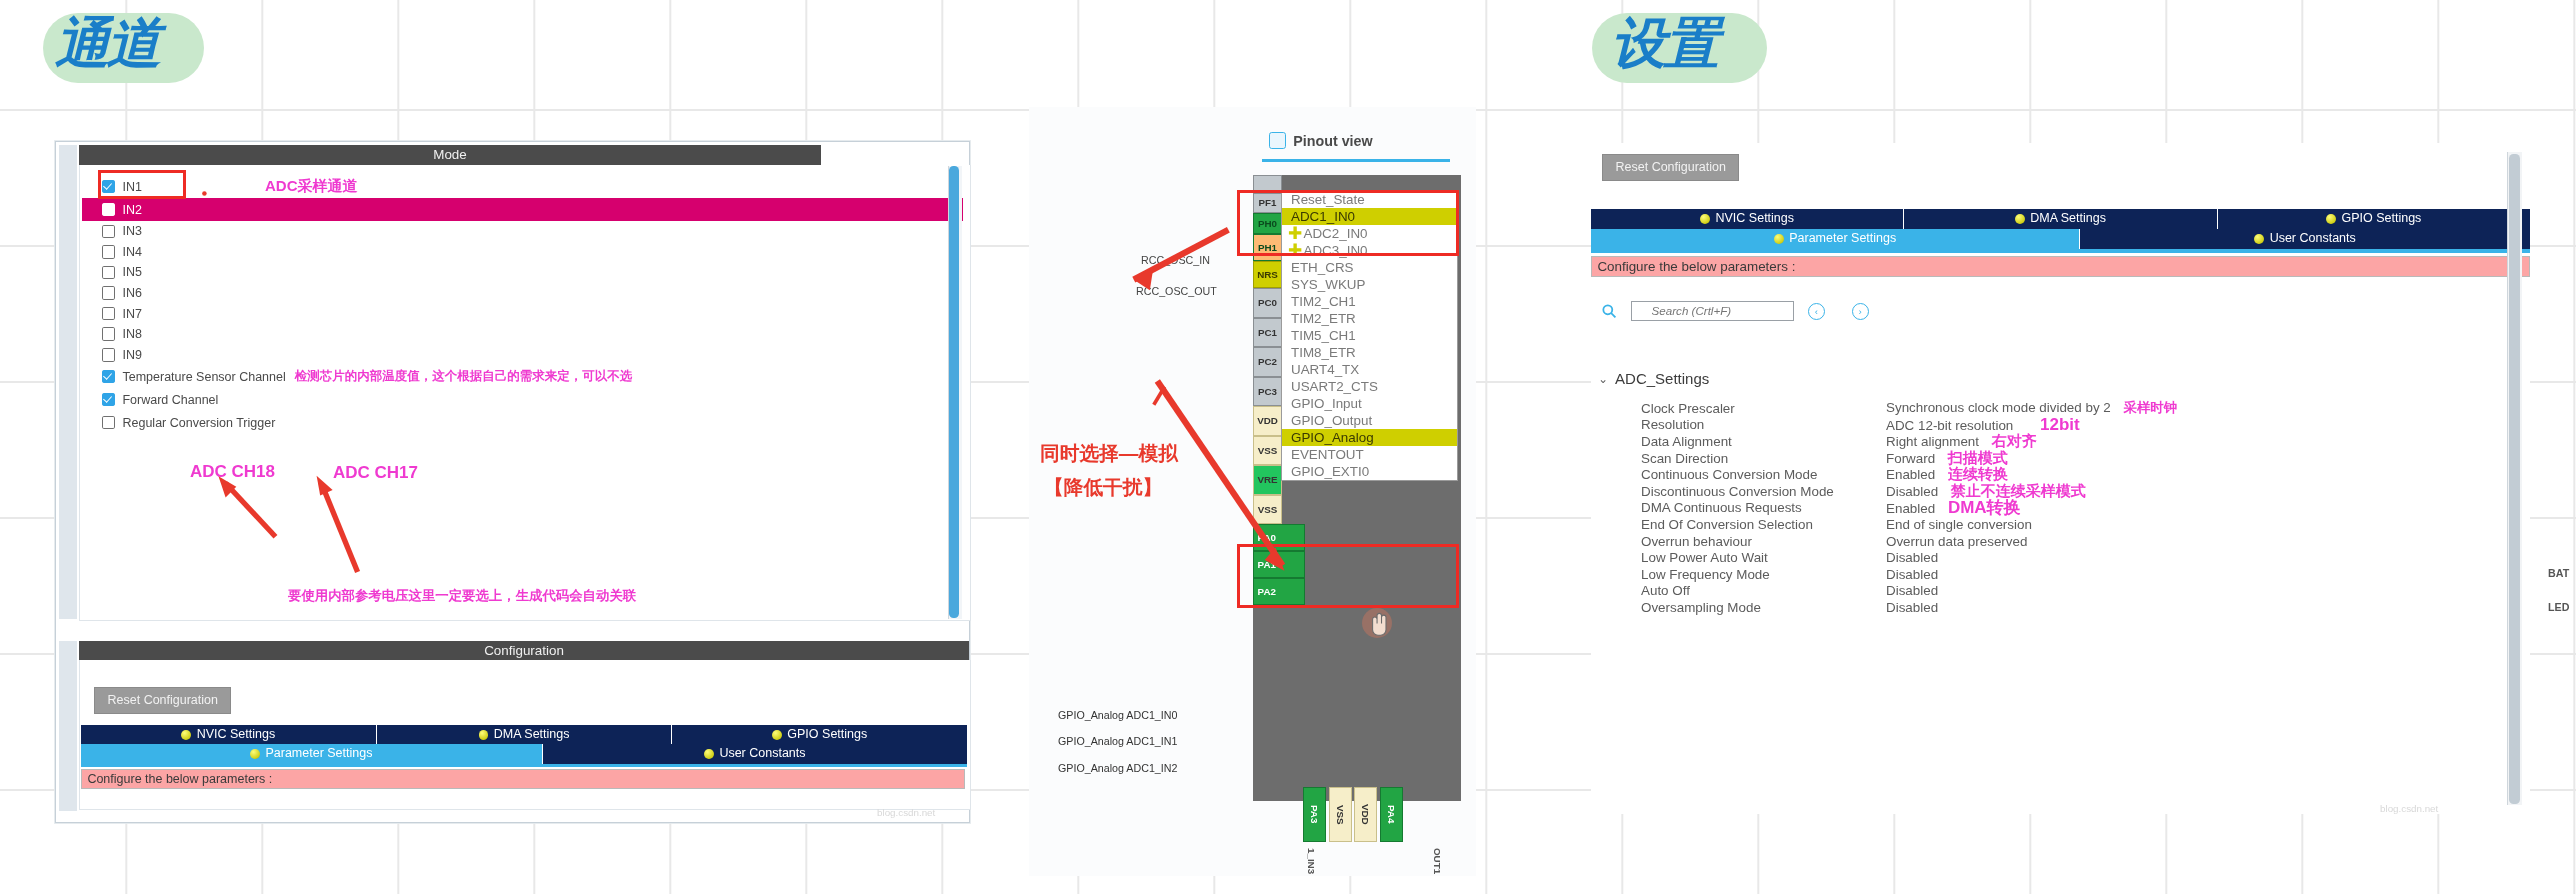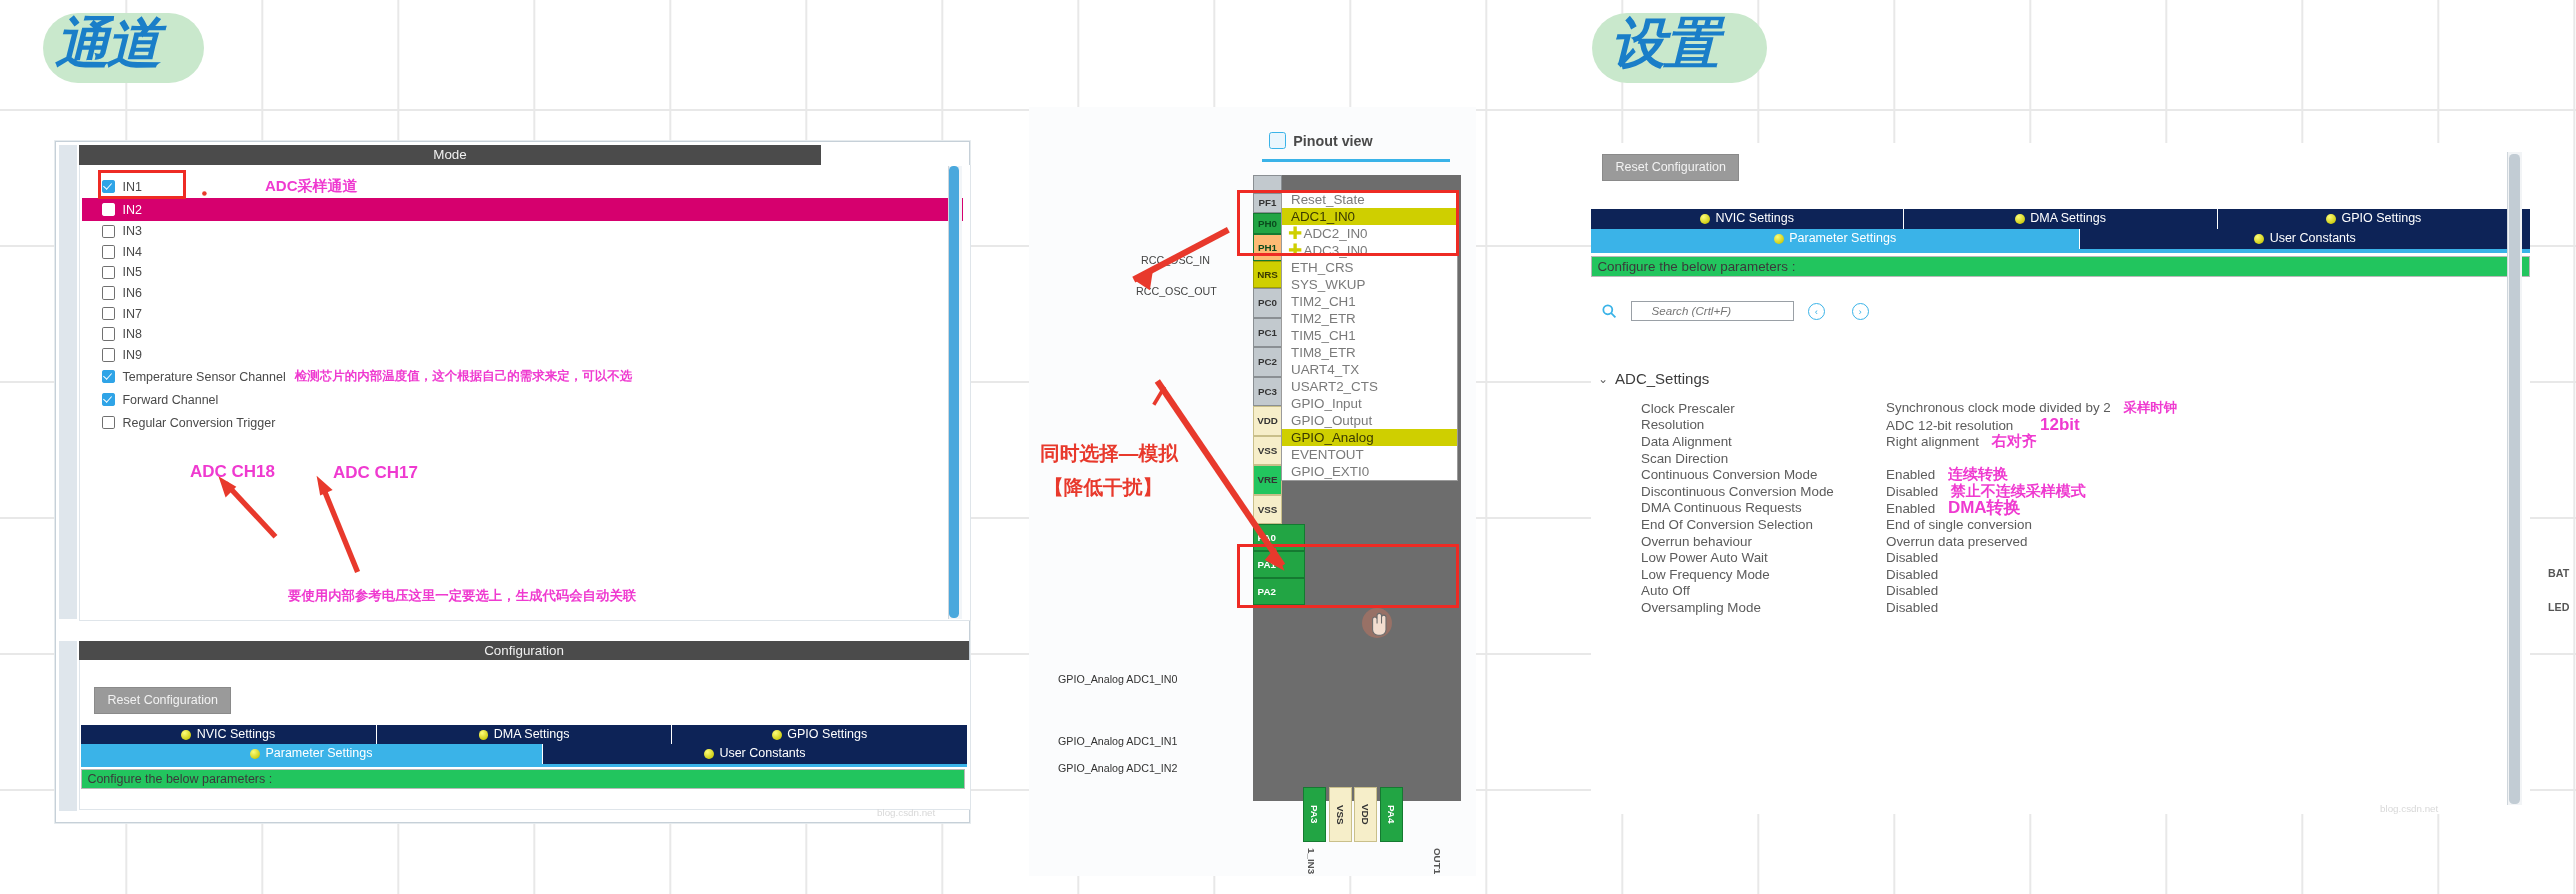--- a/index.html
+++ b/index.html
@@ -46,21 +46,21 @@
     text-align:center;line-height:19.7px;height:19.7px;border-right:0.9px solid #fff;
     display:flex;align-items:center;justify-content:center;gap:5.4px;}
   .tab:last-child{border-right:none;}
   .tab.active{background:#3ab3e8;}
   .bulb{width:9.8px;height:9.8px;border-radius:50%;
     background:radial-gradient(circle at 35% 30%,#fdfd7a,#cfcf16 70%,#8c8c06);
     display:inline-block;flex:0 0 auto;}
   .btn-reset{background:#9a9a9a;color:#f2f2f2;font-size:12.5px;
     border:0.9px solid #8a8a8a;padding:5.4px 12.5px;display:inline-block;}
   .cfg-note{font-size:12.5px;color:#3a3a3a;border:0.9px solid #b9b9b9;
-    background:#22c55e;padding:1.8px 5.4px;}
+    background:#fca5a5;padding:1.8px 5.4px;}
   
   .p-row{display:flex;font-size:13.4px;color:#5c5c5c;height:16.6px;align-items:center;}
   .p-name{width:295px;padding-left:50px;box-sizing:border-box;}
   .p-val{flex:1;}
   .p-cn{color:#ef3ad0;font-weight:bold;margin-left:9px;}
   .group-row{display:flex;font-size:15px;color:#3c3c3c;align-items:center;height:19.7px;padding-left:7.2px;}
   .chev{margin-right:7.2px;color:#555;font-size:11.6px;}
   
   .searchbox{border:0.9px solid #9aa0a6;background:#fff;width:121px;height:18px;
     font-size:11.6px;color:#9a9a9a;font-style:italic;padding:0 20px;line-height:18px;}
@@ -245,21 +245,21 @@
   <div class="pin-tag" style="position:relative;width:23px;height:55px;background:#f6eec9;border:0.9px solid #c9bf8a;writing-mode:vertical-rl;">VSS</div>
   <div class="pin-tag" style="position:relative;width:23px;height:55px;background:#f6eec9;border:0.9px solid #c9bf8a;writing-mode:vertical-rl;">VDD</div>
   <div class="pin-tag" style="position:relative;width:23px;height:55px;background:#22a544;color:#fff;border:0.9px solid #157a31;writing-mode:vertical-rl;">PA4</div>
 </div>
 <div class="pin-lbl" style="left:1306px;top:848px;writing-mode:vertical-rl;font-size:9.8px;color:#555;">1_IN3</div>
 <div class="pin-lbl" style="left:1432px;top:848px;writing-mode:vertical-rl;font-size:9.8px;color:#555;">OUT1</div>
 
 <div class="pin-lbl" style="left:1141px;top:254px;font-size:10.7px;font-weight:normal;color:#444;">RCC_OSC_IN</div>
 <div class="pin-lbl" style="left:1136px;top:285px;font-size:10.7px;font-weight:normal;color:#444;">RCC_OSC_OUT</div>
 
-<div class="pin-lbl" style="left:1058px;top:673px;font-size:10.7px;font-weight:normal;color:#333;">GPIO_Analog ADC1_IN0</div>
+<div class="pin-lbl" style="left:1058px;top:709px;font-size:10.7px;font-weight:normal;color:#333;">GPIO_Analog ADC1_IN0</div>
 <div class="pin-lbl" style="left:1058px;top:735px;font-size:10.7px;font-weight:normal;color:#333;">GPIO_Analog ADC1_IN1</div>
 <div class="pin-lbl" style="left:1058px;top:762px;font-size:10.7px;font-weight:normal;color:#333;">GPIO_Analog ADC1_IN2</div>
 
 <div class="menu-list" style="left:1281px;top:190px;width:175px;">
   <div class="menu-item">Reset_State</div>
   <div class="menu-item sel">ADC1_IN0</div>
   <div class="menu-item" style="padding-left:21.5px;">ADC2_IN0</div>
   <div class="menu-item" style="padding-left:21.5px;">ADC3_IN0</div>
   <div class="menu-item">ETH_CRS</div>
   <div class="menu-item">SYS_WKUP</div>
@@ -370,20 +370,24 @@
   </div>
   <div class="p-row" style="height:16.6px;">
     <span class="p-name">Data Alignment</span>
     <span class="p-val">
       <span>Right alignment</span>
       <span class="p-cn" style="font-size:15px;">右对齐</span>
     </span>
   </div>
   <div class="p-row" style="height:16.6px;">
     <span class="p-name">Scan Direction</span>
+    <span class="p-val">
+      <span>Forward</span>
+      <span class="p-cn" style="font-size:15px;">扫描模式</span>
+    </span>
   </div>
   <div class="p-row" style="height:16.6px;">
     <span class="p-name">Continuous Conversion Mode</span>
     <span class="p-val">
       <span>Enabled</span>
       <span class="p-cn" style="font-size:15px;">连续转换</span>
     </span>
   </div>
   <div class="p-row" style="height:16.6px;">
     <span class="p-name">Discontinuous Conversion Mode</span>

